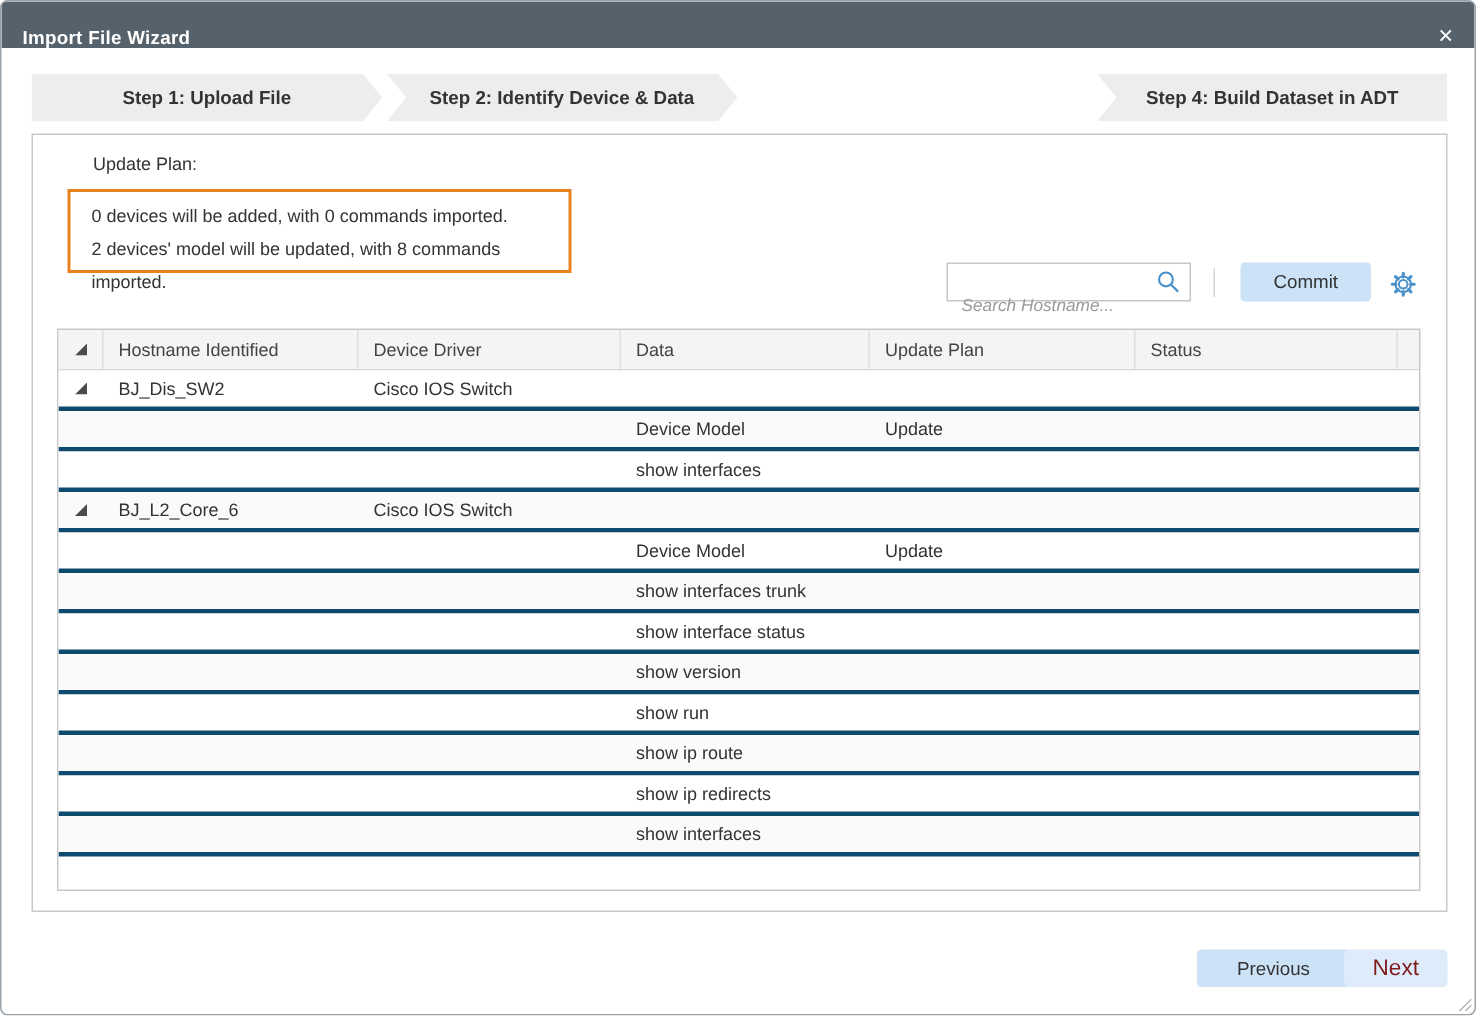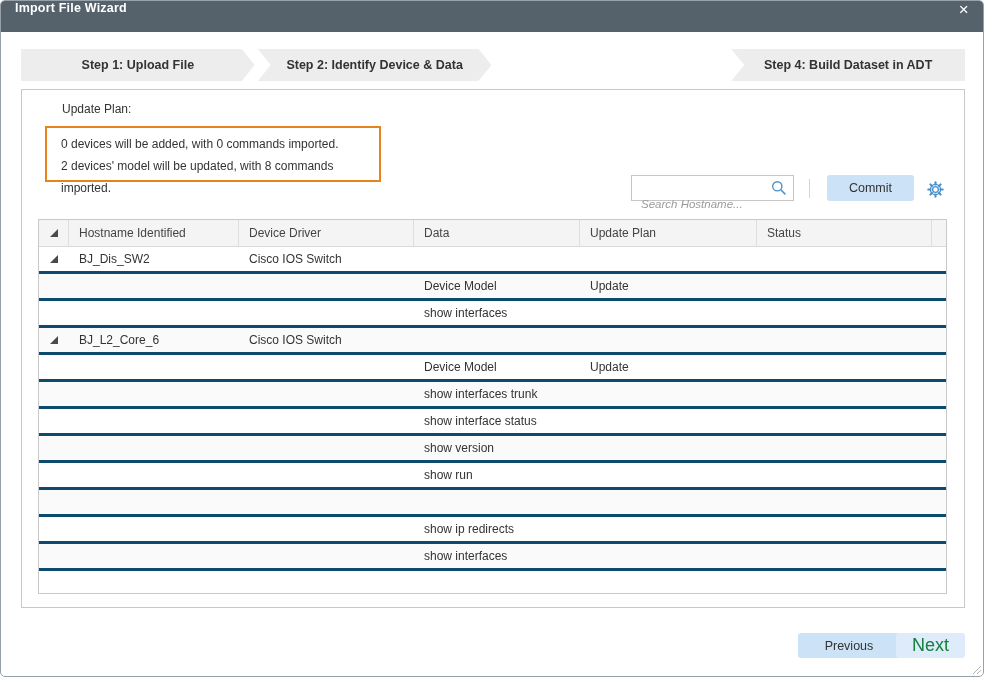--- a/index.html
+++ b/index.html
@@ -2,21 +2,21 @@
 <html><head>
 <meta charset="utf-8">
 <style>
   * { margin:0; padding:0; box-sizing:border-box; }
   html,body { width:984px; height:677px; background:#fff; font-family:"Liberation Sans", sans-serif; }
   .dialog { position:relative; width:984px; height:677px; background:#fff;
             border:1px solid #98a1a8; border-radius:5px; overflow:hidden; }
 
   
   .titlebar { position:absolute; left:0; top:0; right:0; height:31px; background:#55626b;
-              color:#fff; display:flex; align-items:flex-start; padding:0 14px;
+              color:#fff; display:flex; align-items:flex-end; padding:0 14px;
               font-size:12.5px; font-weight:600; letter-spacing:.2px; }
   .close-x { margin-left:auto; font-size:17px; font-weight:400; line-height:1; cursor:default; }
 
   
   .steps { position:absolute; left:20px; top:48px; width:944px; height:32px; display:flex; }
   .step { flex:1; background:#ededed; color:#333; font-size:12.5px; font-weight:600;
           display:flex; align-items:center; justify-content:center; margin-right:3px;
           clip-path:polygon(0 0, calc(100% - 13px) 0, 100% 50%, calc(100% - 13px) 100%, 0 100%, 13px 50%); }
   .step:first-child { clip-path:polygon(0 0, calc(100% - 13px) 0, 100% 50%, calc(100% - 13px) 100%, 0 100%); }
   .step:last-child  { margin-right:0; clip-path:polygon(0 0, 100% 0, 100% 100%, 0 100%, 13px 50%); }
@@ -56,21 +56,21 @@
   .c0 { width:30px; justify-content:center; padding:0; }
   .c1 { width:170px; } .c2 { width:175px; } .c3 { width:166px; }
   .c4 { width:177px; } .c5 { width:175px; } .c6 { flex:1; padding:0; }
   .tri { display:inline-flex; line-height:0; cursor:pointer; }
 
   
   .prev-btn { position:absolute; left:797px; top:632px; width:102px; height:25px;
               background:#cbe2f7; border:none; border-radius:3px; font-size:12.5px; color:#333;
               font-family:"Liberation Sans",sans-serif; cursor:pointer; }
   .next-btn { position:absolute; left:895px; top:632px; width:69px; height:25px;
-              background:#ddebfa; border:none; border-radius:3px; font-size:18px; color:#15803d;
+              background:#ddebfa; border:none; border-radius:3px; font-size:15px; color:#7f1d1d;
               font-family:"Liberation Sans",sans-serif; }
   .resize-grip { position:absolute; right:2px; bottom:2px; line-height:0; }
 </style>
 </head>
 <body>
 
 <div class="dialog">
 
   <div class="titlebar">
     <span>Import File Wizard</span>
@@ -239,20 +239,21 @@
           <div class="cell c2"></div>
           <div class="cell c3">show run</div>
           <div class="cell c4"></div>
           <div class="cell c5"></div>
           <div class="cell c6"></div>
         </div>
         <div class="grid-row alt">
           <div class="cell c0"></div>
           <div class="cell c1"></div>
           <div class="cell c2"></div>
+          <div class="cell c3">show ip route</div>
           <div class="cell c4"></div>
           <div class="cell c5"></div>
           <div class="cell c6"></div>
         </div>
         <div class="grid-row">
           <div class="cell c0"></div>
           <div class="cell c1"></div>
           <div class="cell c2"></div>
           <div class="cell c3">show ip redirects</div>
           <div class="cell c4"></div>

